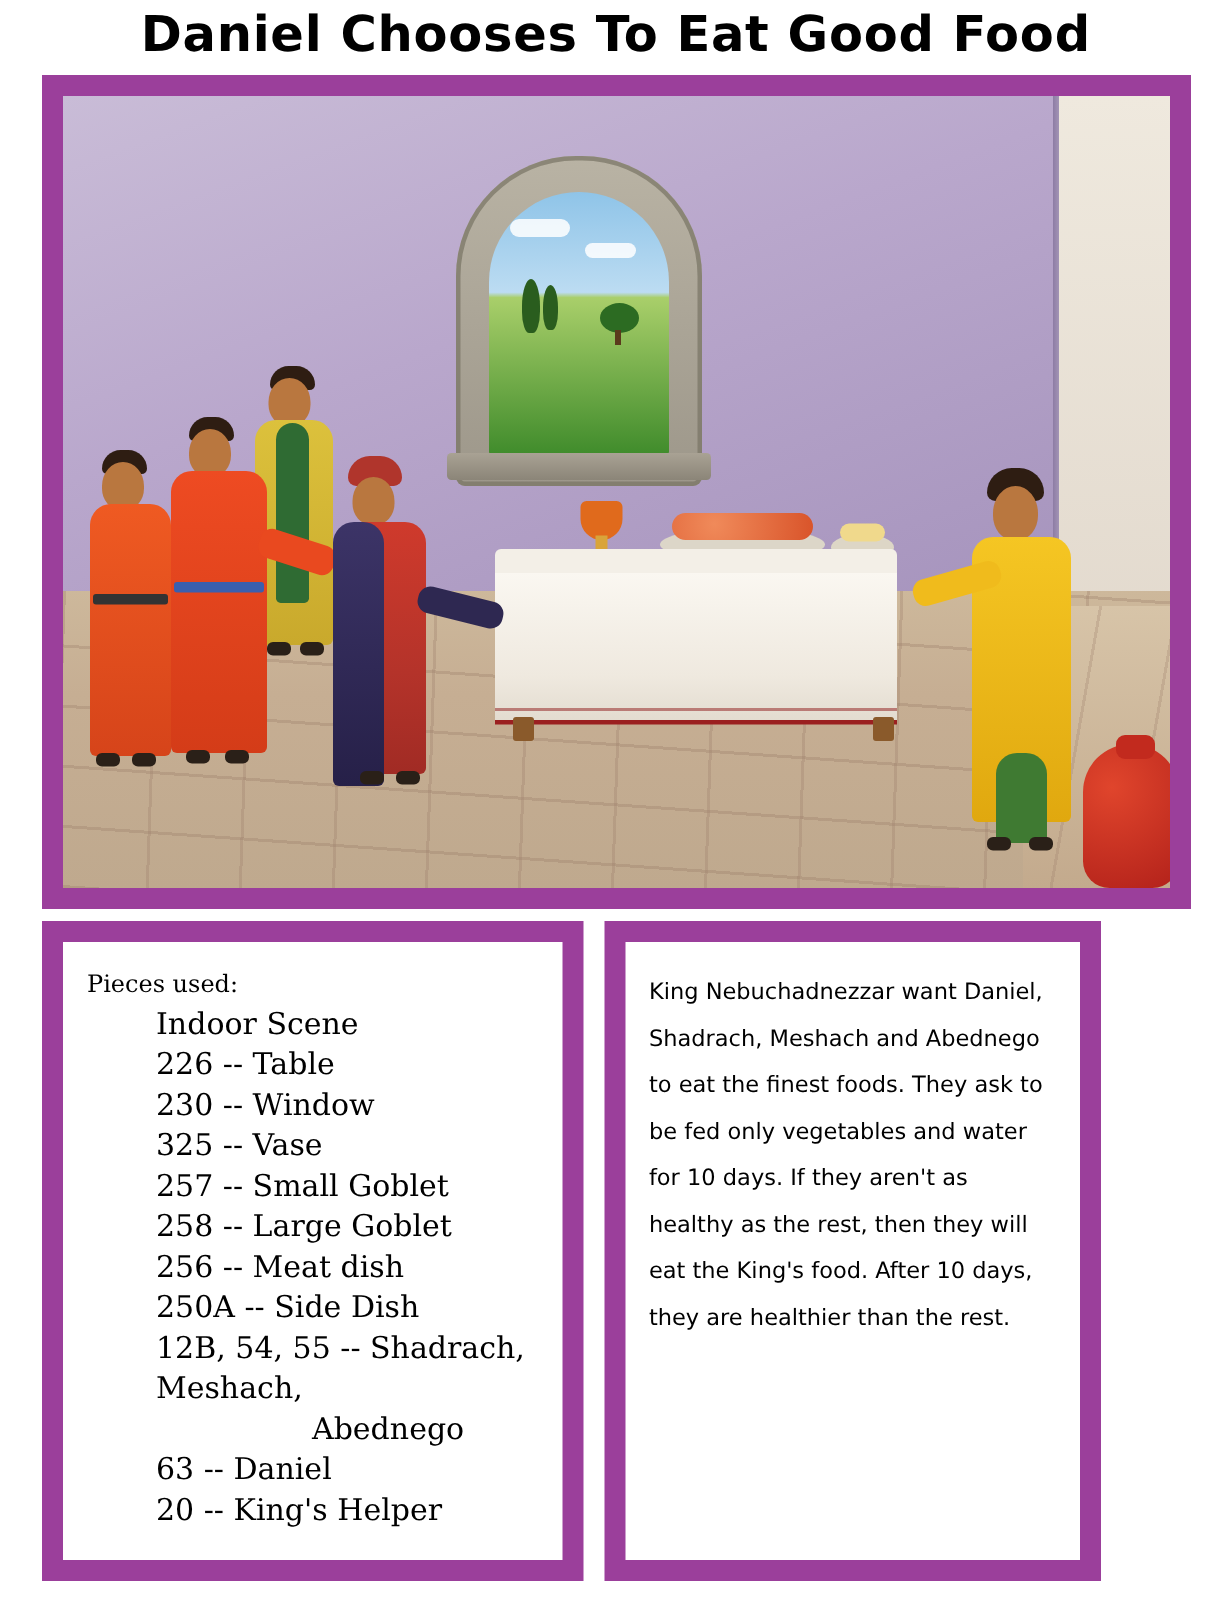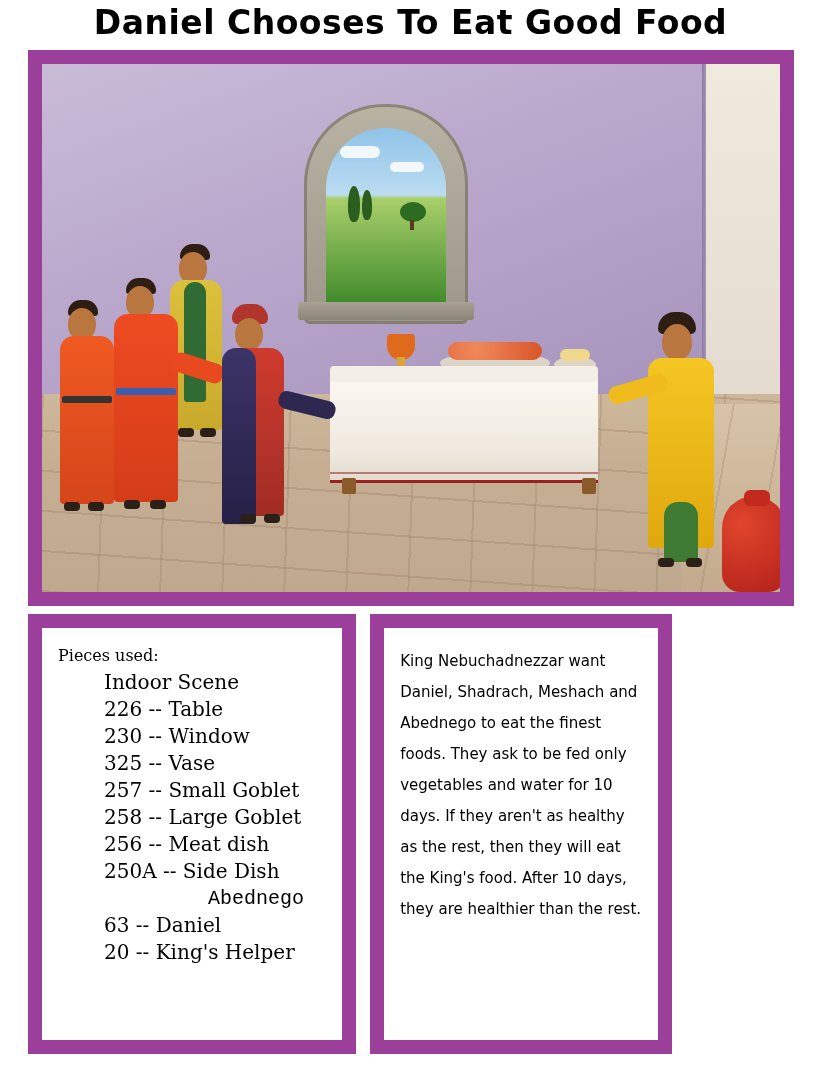--- a/index.html
+++ b/index.html
@@ -259,21 +259,21 @@
   .arm {
     position: absolute;
     border-radius: 8px;
   }
 
   
   .bottom {
     position: absolute;
     left: 28px;
     top: 608px;
-    width: 644px;
+    width: 706px;
     height: 440px;
     display: flex;
     gap: 14px;
   }
   .box {
     background: #9b3f9b;
     padding: 14px;
     box-sizing: border-box;
   }
   .box-inner {
@@ -295,21 +295,21 @@
   .pieces-list {
     list-style: none;
     margin: 0;
     padding: 0 0 0 46px;
     font-family: "DejaVu Serif", serif;
     font-size: 20px;
     line-height: 27px;
     color: #000;
   }
   .pieces-list li { white-space: pre-wrap; }
-  .indent-more { padding-left: 104px; font-family: Liberation Mono, monospace; }
+  .indent-more { padding-left: 104px; }
 
   .desc {
     font-family: "DejaVu Sans", sans-serif;
     font-size: 15px;
     line-height: 31px;
     color: #000;
     margin: 0;
   }
 </style>
 </head>
@@ -414,20 +414,21 @@
         <div class="pieces-title">Pieces used:</div>
         <ul class="pieces-list">
           <li>Indoor Scene</li>
           <li>226 -- Table</li>
           <li>230 -- Window</li>
           <li>325 -- Vase</li>
           <li>257 -- Small Goblet</li>
           <li>258 -- Large Goblet</li>
           <li>256 -- Meat dish</li>
           <li>250A -- Side Dish</li>
+          <li>12B, 54, 55 -- Shadrach, Meshach,</li>
           <li class="indent-more">Abednego</li>
           <li style="padding-left:0">63 -- Daniel</li>
           <li style="padding-left:0">20 -- King's Helper</li>
         </ul>
       </div>
     </div>
 
     <div class="box box-right">
       <div class="box-inner">
         <p class="desc">King Nebuchadnezzar want Daniel, Shadrach, Meshach and Abednego to eat the finest foods.  They ask to be fed only vegetables and water for 10 days.  If they aren't as healthy as the rest, then they will eat the King's food.  After 10 days, they are healthier than the rest.</p>

